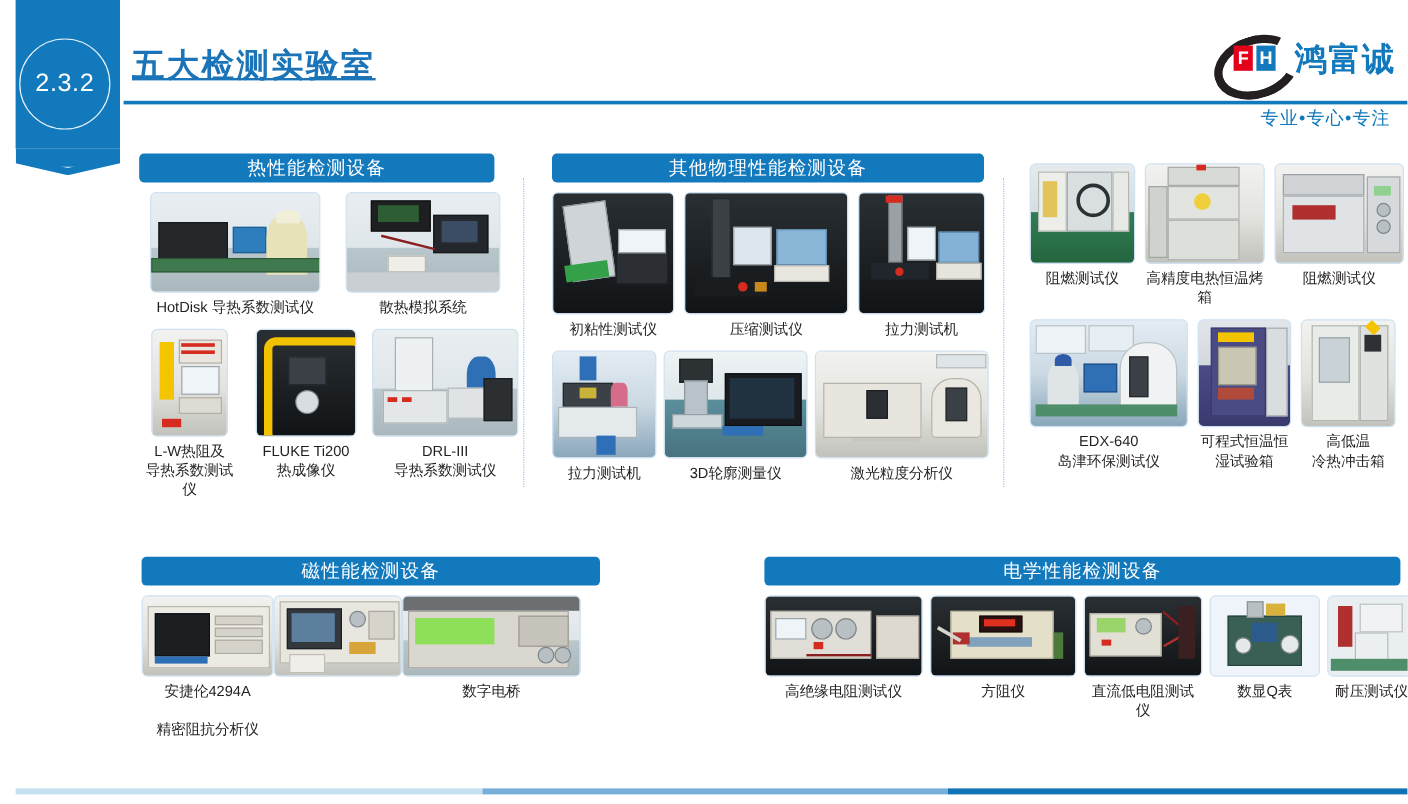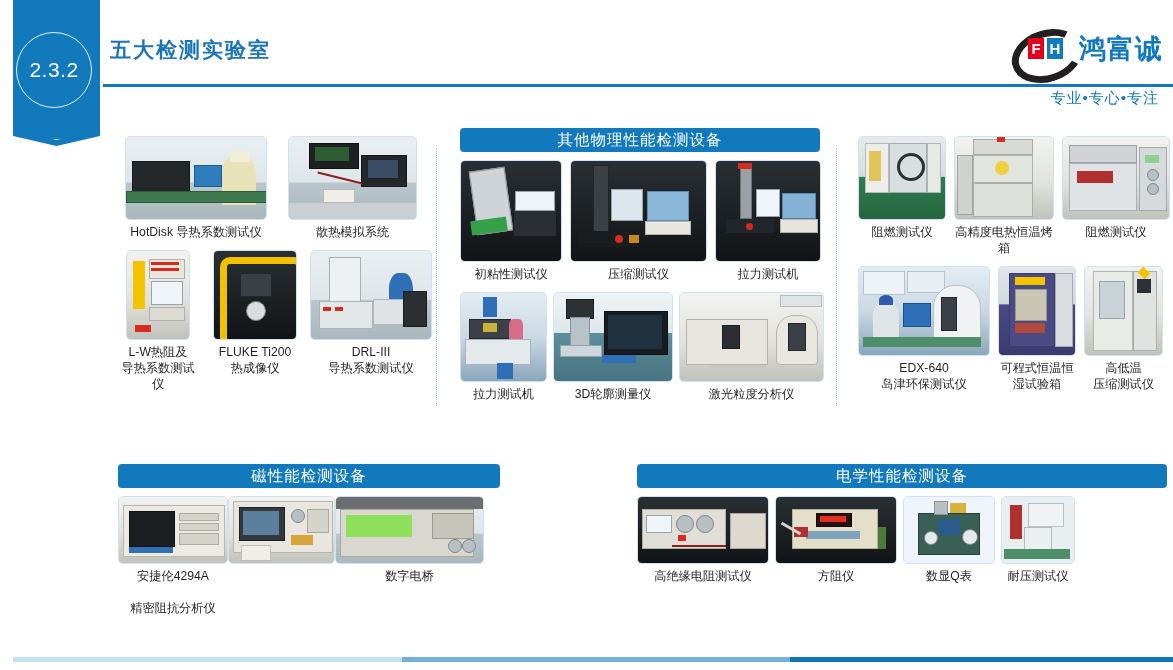--- a/index.html
+++ b/index.html
@@ -14,22 +14,22 @@
     background:#1279bd;
     clip-path:polygon(0 0,100% 0,100% 55%,50% 100%,0 55%);}
   #header-notch-line{position:absolute;left:13px;top:117px;width:87px;height:22px;
     border-bottom:1.5px solid rgba(255,255,255,.85);
     clip-path:polygon(0 0,100% 0,100% 55%,50% 100%,0 55%);
     pointer-events:none;}
   #section-circle{position:absolute;left:16px;top:32px;width:74px;height:74px;border-radius:50%;
     border:1.5px solid rgba(255,255,255,.9);
     display:flex;align-items:center;justify-content:center;}
   #section-number{color:#ffffff;font-size:21px;letter-spacing:.5px;}
-  #page-title{position:absolute;left:110px;top:36px;font-size:21px;font-weight:bold;color:#1b74b8;
-    letter-spacing:2px;}
+  #page-title{position:absolute;left:110px;top:36px;font-size:27px;font-weight:bold;color:#1b74b8;
+    letter-spacing:2px;text-decoration:underline;}
   #title-rule{position:absolute;left:103px;top:84px;width:1070px;height:2.5px;background:#1279bd;}
   
   #logo-wrap{position:absolute;right:10px;top:28px;display:flex;align-items:center;gap:6px;}
   #logo-mark{position:relative;width:62px;height:42px;}
   #logo-mark .ring{position:absolute;left:0;top:2px;width:58px;height:38px;border-radius:50%;
     border:7px solid #231f20;border-right-color:transparent;transform:rotate(-18deg);}
   #logo-mark .f{position:absolute;left:17px;top:10px;width:16px;height:21px;background:#e3001b;
     color:#fff;font-size:15px;font-weight:bold;line-height:21px;text-align:center;}
   #logo-mark .h{position:absolute;left:36px;top:10px;width:16px;height:21px;background:#1279bd;
     color:#fff;font-size:15px;font-weight:bold;line-height:21px;text-align:center;}
@@ -92,20 +92,21 @@
     <span class="h">H</span>
   </div>
   <div id="logo-name">鸿富诚</div>
 </div>
 <div id="logo-tagline">专业•专心•专注</div>
 
 <div class="divider" style="left:436px"></div>
 <div class="divider" style="left:836px"></div>
 
 <div class="panel" id="panel-thermal" style="left:116px;top:128px;width:296px;">
+  <div class="panel-header" style="width:296px">热性能检测设备</div>
 
   <div class="row" style="margin-top:8px;gap:12px;">
     <div class="cell">
       <div class="thumb" style="width:140px;height:82px">
         <div class="ph lab"></div>
         <div class="box" style="left:6px;top:24px;width:56px;height:30px;background:#24282b;border-color:#15181a"></div>
         <div class="scr" style="left:68px;top:28px;width:26px;height:20px"></div>
         <div class="person" style="left:96px;top:18px;width:34px;height:50px"></div>
         <div style="position:absolute;left:104px;top:14px;width:20px;height:11px;background:#f2efd8;border-radius:50% 50% 0 0;"></div>
         <div class="box" style="left:0;top:54px;width:140px;height:10px;background:#3f7a4e;border-color:#2d5b3a"></div>
@@ -334,21 +335,21 @@
     <div class="cell">
       <div class="thumb" style="width:77px;height:88px">
         <div class="ph grey"></div>
         <div class="box" style="left:8px;top:4px;width:38px;height:78px;background:#e9ebe7;border-color:#b2b6b1"></div>
         <div class="scrw" style="left:14px;top:14px;width:24px;height:36px;background:#c9d2d6"></div>
         <div class="box" style="left:48px;top:4px;width:22px;height:78px;background:#dfe2de;border-color:#abafaa"></div>
         <div class="scr" style="left:52px;top:12px;width:14px;height:14px;background:#2d3135;border:none"></div>
         <div class="yel" style="left:54px;top:2px;width:10px;height:8px;transform:rotate(45deg)"></div>
       </div>
       <div class="cap" style="width:77px">高低温
-压缩测试仪</div>
+冷热冲击箱</div>
     </div>
   </div>
 </div>
 
 <div class="panel" id="panel-magnetic" style="left:118px;top:464px;width:382px;">
   <div class="panel-header" style="width:382px">磁性能检测设备</div>
 
   <div class="row" style="margin-top:8px;gap:0;">
     <div class="cell">
       <div class="thumb" style="width:108px;height:66px">
@@ -418,20 +419,33 @@
         <div class="box" style="left:40px;top:16px;width:34px;height:12px;background:#2a1111;border-color:#180a0a"></div>
         <div class="led" style="left:44px;top:19px;width:26px;height:6px;background:#e03020"></div>
         <div class="box" style="left:30px;top:34px;width:54px;height:8px;background:#2f6fb5;border:none;opacity:.55"></div>
         <div class="box" style="left:18px;top:30px;width:14px;height:10px;background:#b03030;border:none"></div>
         <div class="wire" style="left:4px;top:30px;width:22px;background:#d8d5cd;height:3px;transform:rotate(30deg)"></div>
         <div class="box" style="left:102px;top:30px;width:8px;height:22px;background:#4d7a3a;border:none"></div>
       </div>
       <div class="cap" style="width:120px">方阻仪</div>
     </div>
 
+    <div class="cell">
+      <div class="thumb" style="width:97px;height:66px">
+        <div class="ph dark"></div>
+        <div class="box" style="left:4px;top:14px;width:58px;height:34px;background:#e2dfd5;border-color:#b3b0a6"></div>
+        <div class="ledg" style="left:10px;top:18px;width:24px;height:12px;background:#9ad46a"></div>
+        <div class="knob" style="left:42px;top:18px;width:12px;height:12px"></div>
+        <div class="led" style="left:14px;top:36px;width:8px;height:5px"></div>
+        <div class="wire" style="left:62px;top:20px;width:26px;transform:rotate(40deg)"></div>
+        <div class="wire" style="left:64px;top:34px;width:26px;background:#b03030;transform:rotate(-30deg)"></div>
+        <div class="box" style="left:78px;top:8px;width:14px;height:44px;background:#3a2020;border:none"></div>
+      </div>
+      <div class="cap" style="width:97px">直流低电阻测试仪</div>
+    </div>
 
     <div class="cell">
       <div class="thumb" style="width:90px;height:66px">
         <div class="ph" style="background:#eef4f9"></div>
         <div class="box" style="left:14px;top:16px;width:60px;height:40px;background:#3a5f55;border-color:#27433c"></div>
         <div class="scr" style="left:34px;top:22px;width:22px;height:16px;background:#2a5b8a;border:none"></div>
         <div class="knob" style="left:20px;top:34px;width:12px;height:12px;background:#e6e9ea"></div>
         <div class="knob" style="left:58px;top:32px;width:14px;height:14px;background:#e6e9ea"></div>
         <div class="yel" style="left:46px;top:6px;width:16px;height:10px;background:#d8b23a"></div>
         <div class="box" style="left:30px;top:4px;width:12px;height:12px;background:#b9c0c4;border-color:#8d9498"></div>

